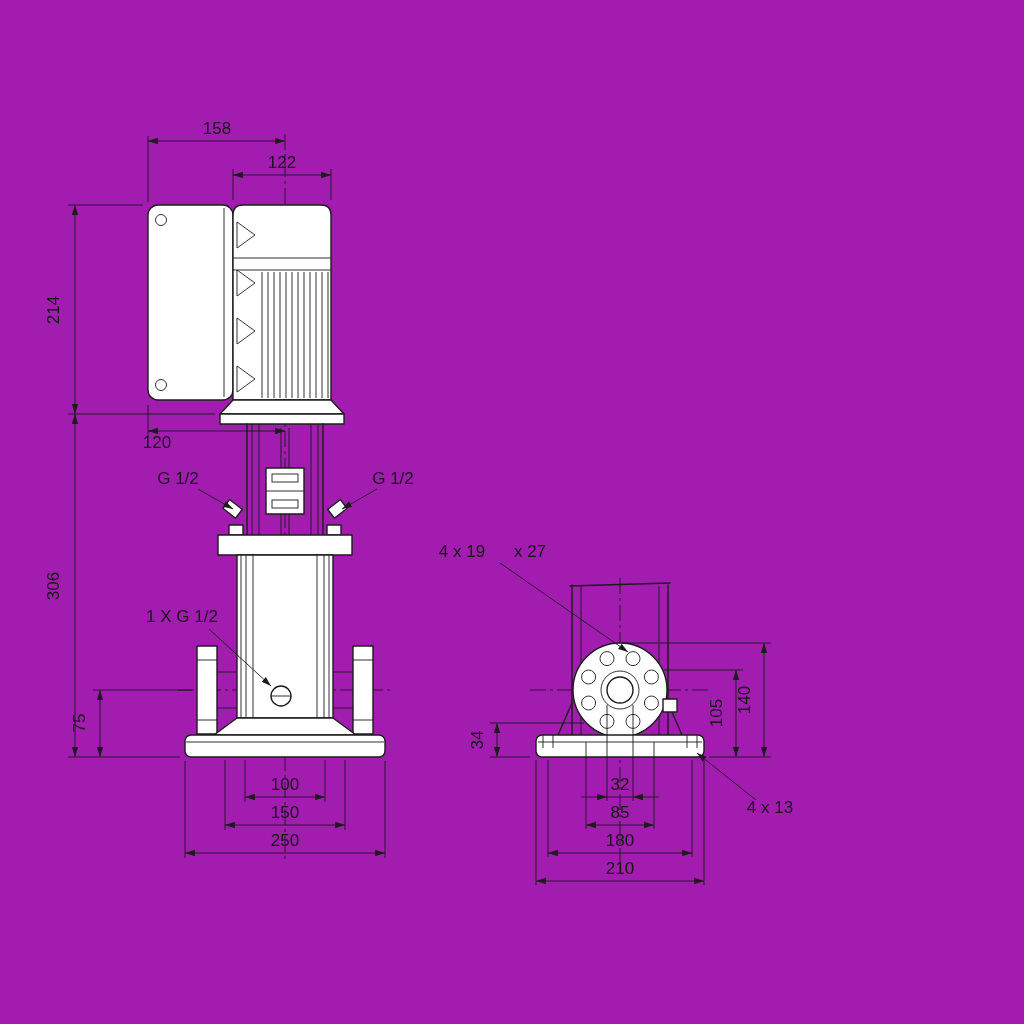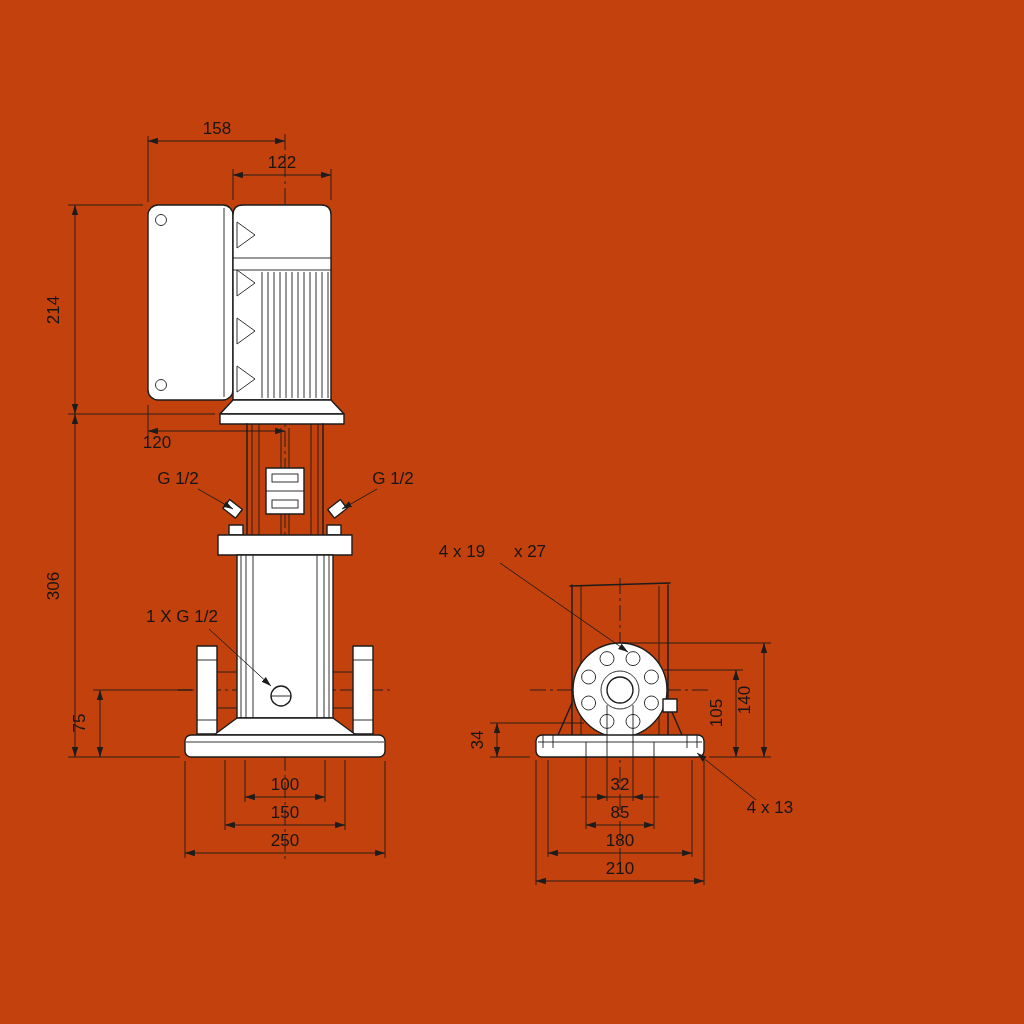--- a/index.html
+++ b/index.html
@@ -1,16 +1,16 @@
 <!DOCTYPE html>
 <html><head>
 <meta charset="utf-8">
 <style>
   html,body { margin:0; padding:0; background:#ffffff; }
-  #canvas { width:1024px; height:1024px; position:relative; background:#c2410c; font-family:"Liberation Sans", sans-serif; }
+  #canvas { width:1024px; height:1024px; position:relative; background:#a21caf; font-family:"Liberation Sans", sans-serif; }
   svg { display:block; }
   .outline { fill:none; stroke:#1c1c1c; stroke-width:1.4; stroke-linejoin:round; stroke-linecap:round; }
   .solidw  { fill:#ffffff; stroke:#1c1c1c; stroke-width:1.4; stroke-linejoin:round; }
   .thin    { fill:none; stroke:#1c1c1c; stroke-width:0.9; }
   .dim     { fill:none; stroke:#1c1c1c; stroke-width:0.9; }
   .center  { fill:none; stroke:#1c1c1c; stroke-width:0.9; stroke-dasharray:16 4 3 4; }
   .dimtext { font-family:"Liberation Sans", sans-serif; font-size:17px; fill:#161616; }
 </style>
 </head>
 <body>

